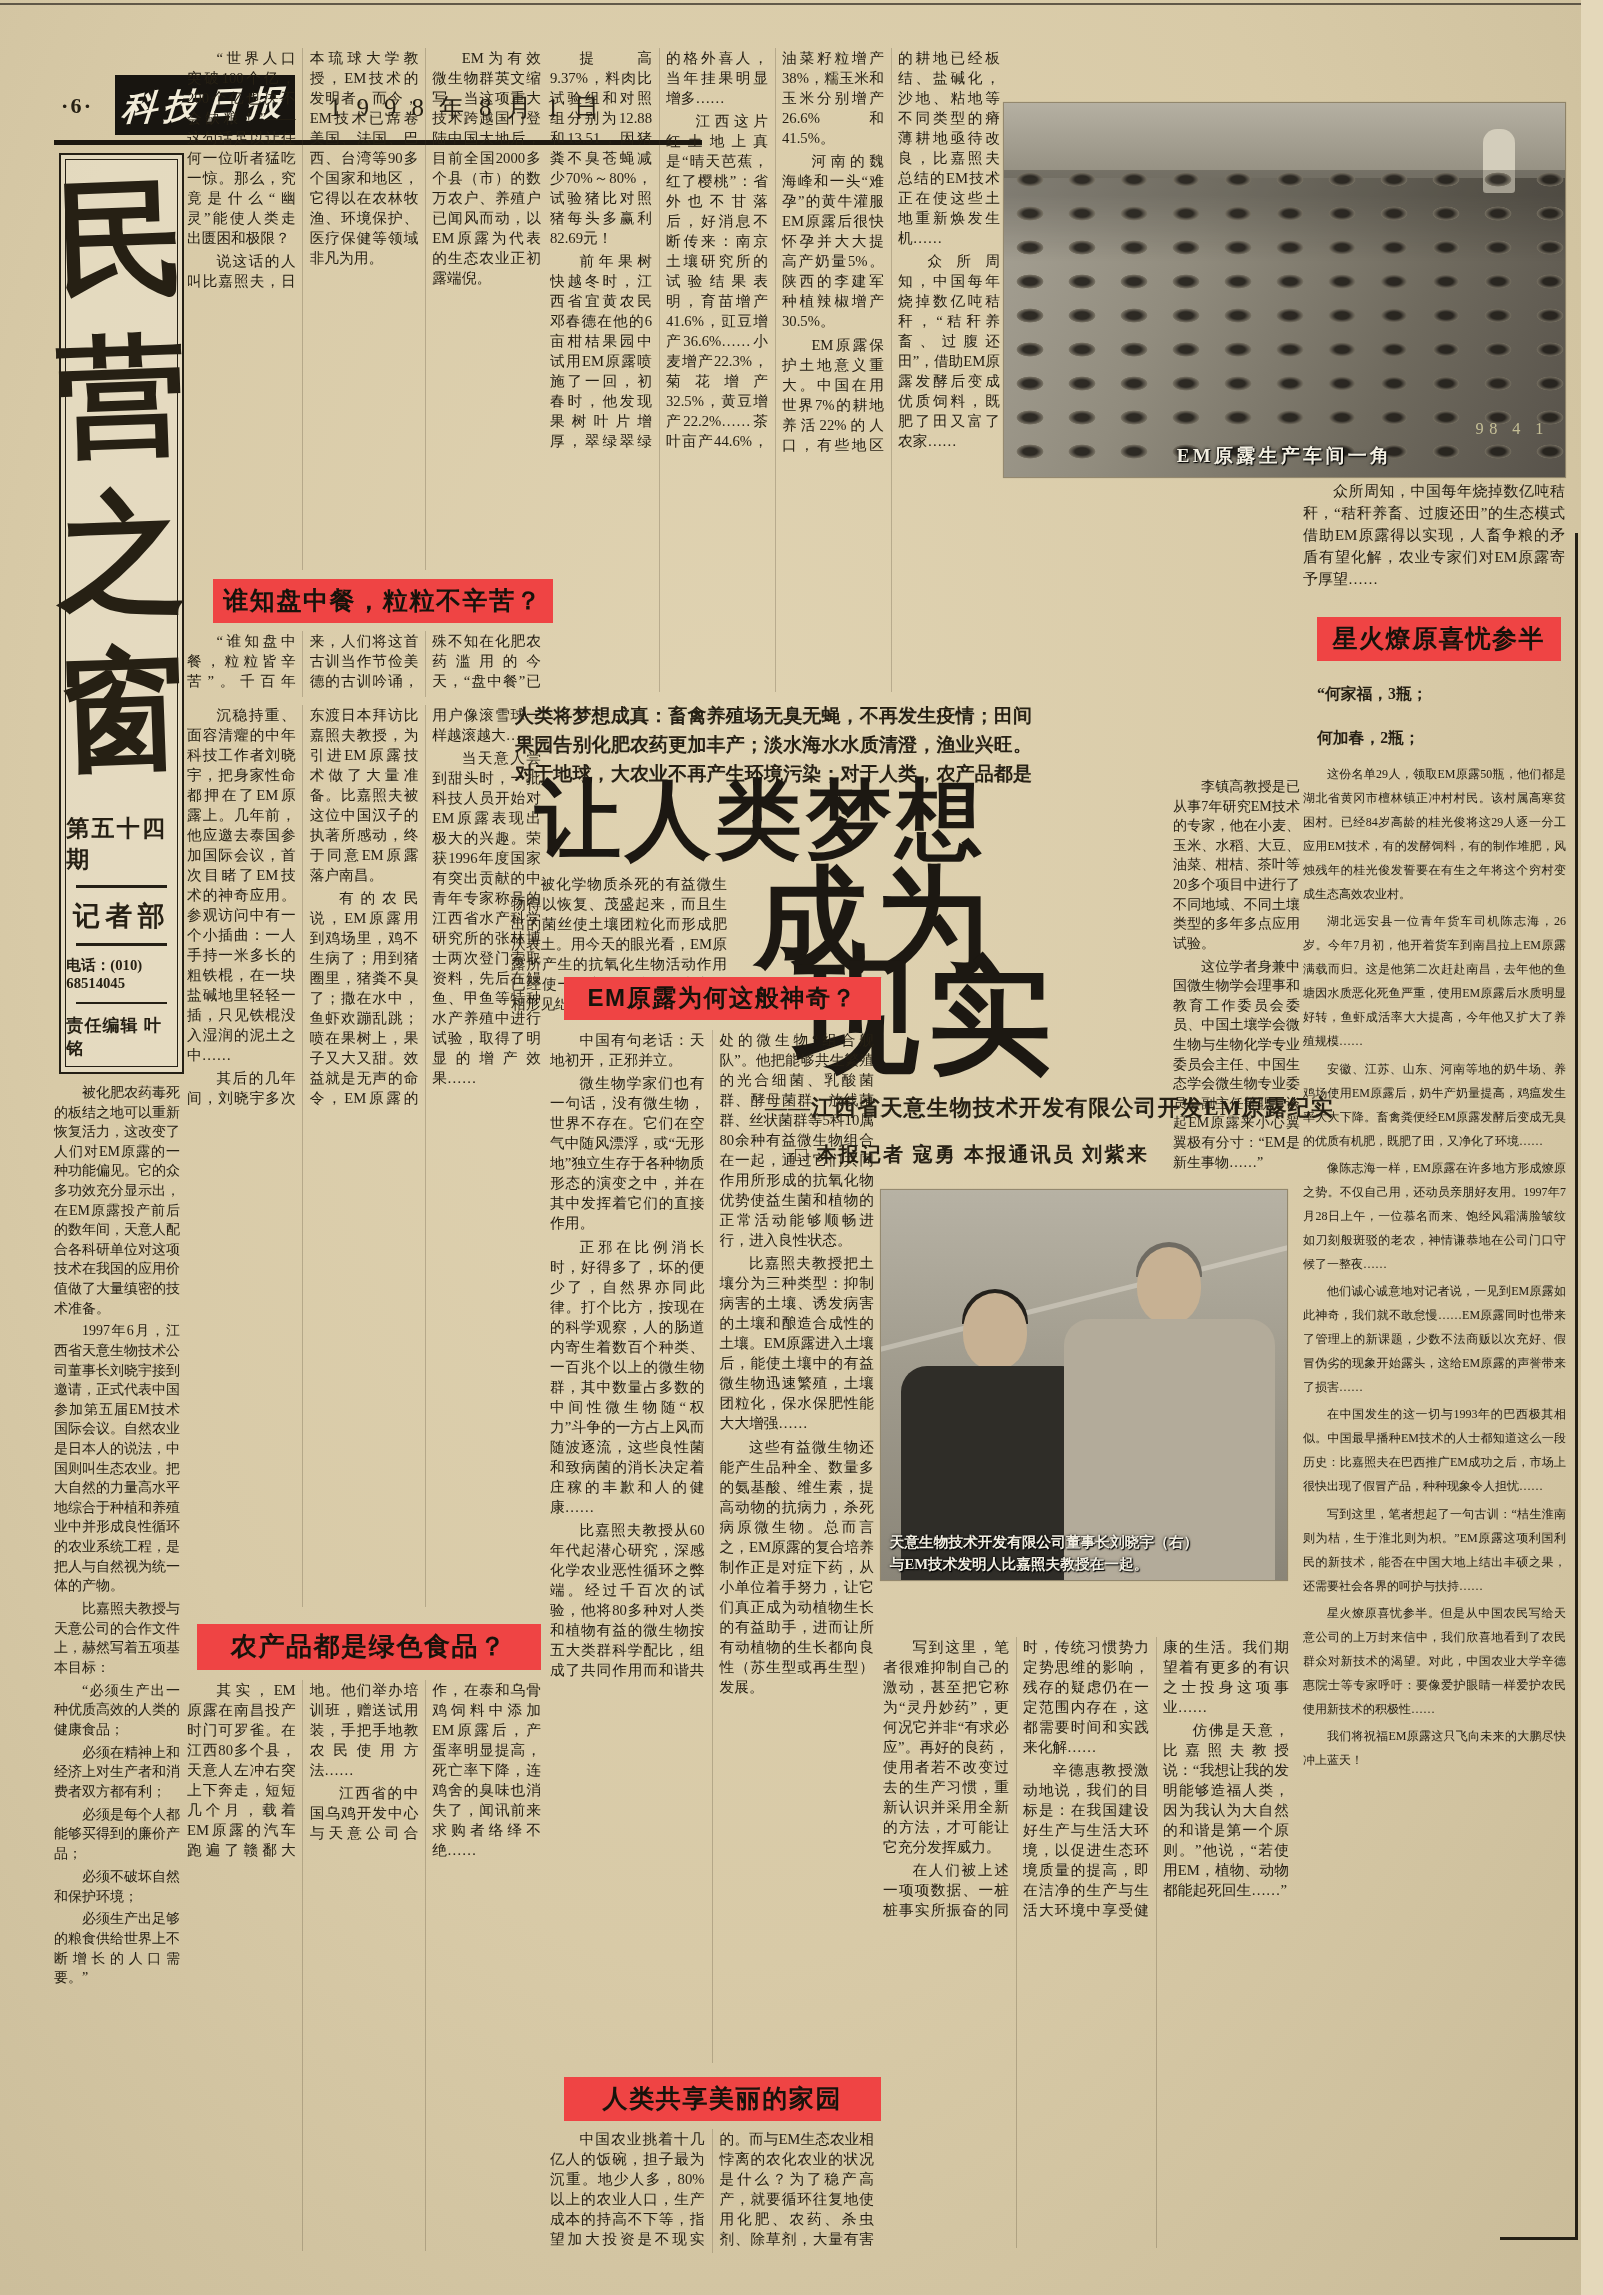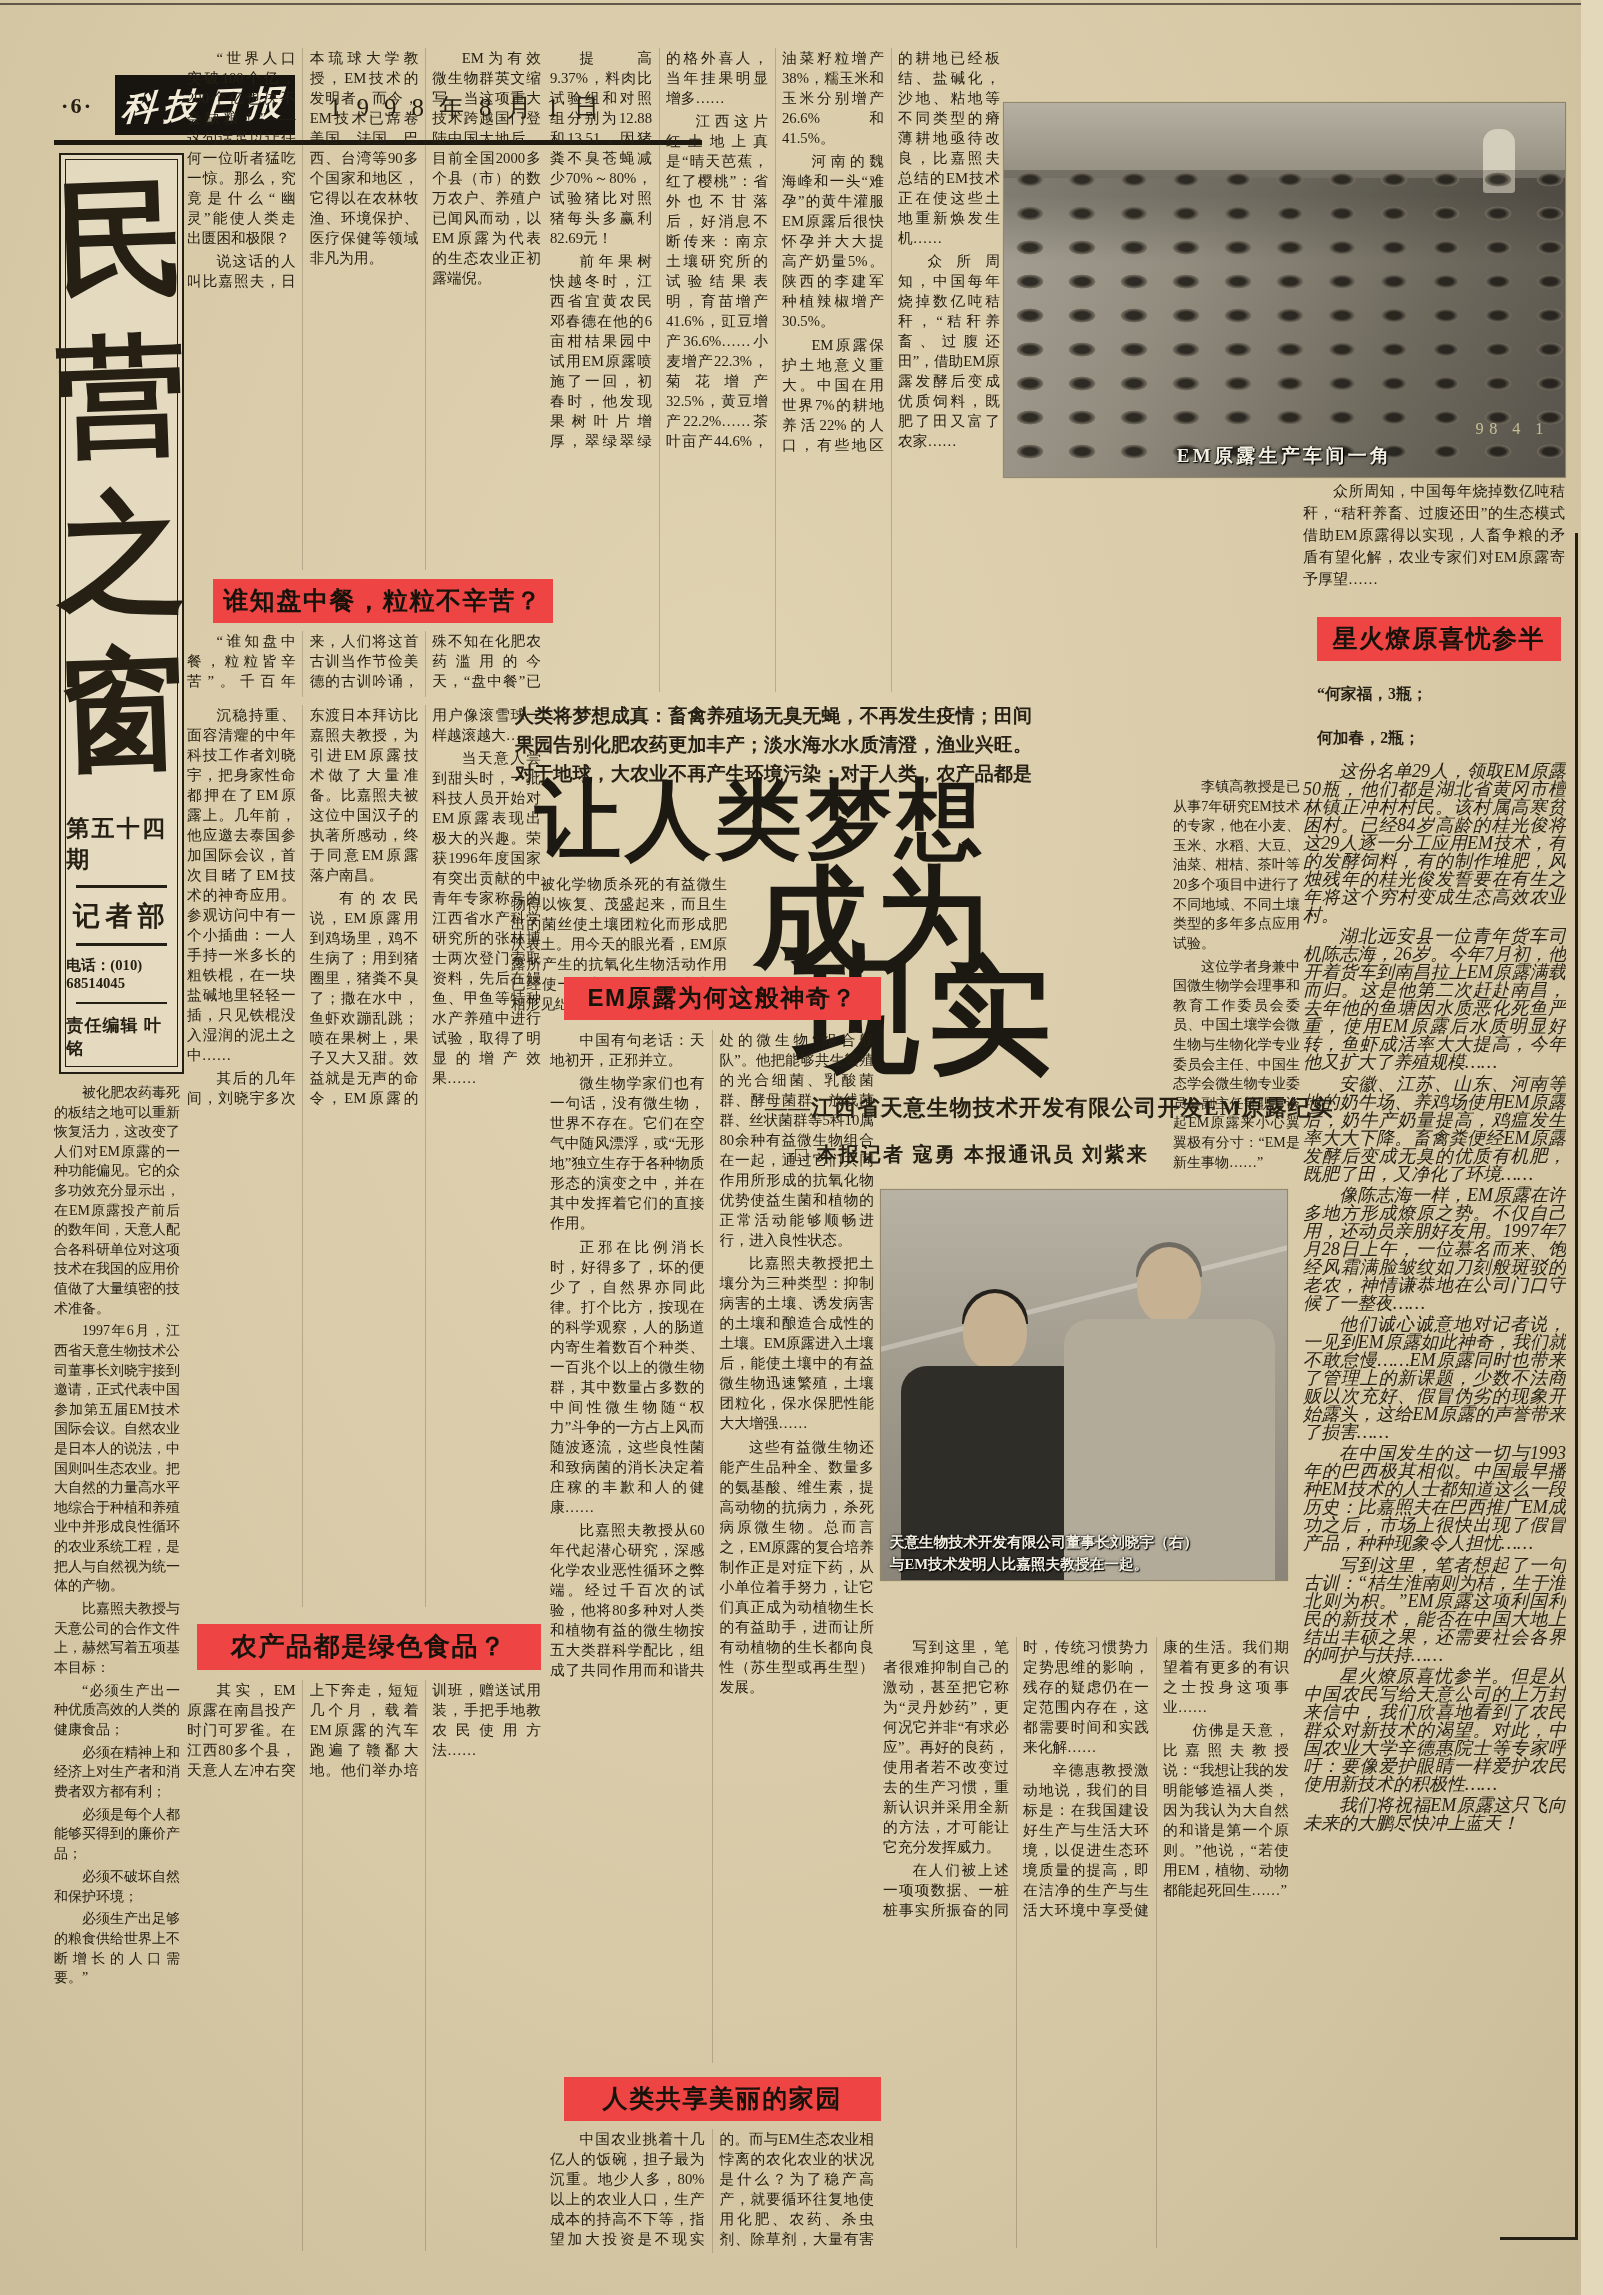--- a/index.html
+++ b/index.html
@@ -127,21 +127,21 @@
 
 <div class="abs txt" style="left:1303px;top:480px;width:262px;height:132px;font-size:15px;line-height:22px;">
     <p>众所周知，中国每年烧掉数亿吨秸秆，“秸秆养畜、过腹还田”的生态模式借助EM原露得以实现，人畜争粮的矛盾有望化解，农业专家们对EM原露寄予厚望……</p>
   </div>
 <div class="abs shead" style="left:1317px;top:617px;width:235px;font-size:25px;">星火燎原喜忧参半</div>
 <div class="abs txt poem" style="left:1317px;top:664px;width:248px;height:91px;font-size:15.8px;line-height:28px;">
     <p>“何家福，3瓶；</p>
     <p>何加春，2瓶；</p>
     <p>陈重高，3瓶……”</p>
   </div>
-<div class="abs txt" style="left:1303px;top:762px;width:263px;height:1486px;font-size:18px;line-height:18px;font-style:italic;">
+<div class="abs txt" style="left:1303px;top:762px;width:263px;height:1486px;font-size:12px;line-height:24px;">
     <p>这份名单29人，领取EM原露50瓶，他们都是湖北省黄冈市檀林镇正冲村村民。该村属高寒贫困村。已经84岁高龄的桂光俊将这29人逐一分工应用EM技术，有的发酵饲料，有的制作堆肥，风烛残年的桂光俊发誓要在有生之年将这个穷村变成生态高效农业村。</p>
     <p>湖北远安县一位青年货车司机陈志海，26岁。今年7月初，他开着货车到南昌拉上EM原露满载而归。这是他第二次赶赴南昌，去年他的鱼塘因水质恶化死鱼严重，使用EM原露后水质明显好转，鱼虾成活率大大提高，今年他又扩大了养殖规模……</p>
     <p>安徽、江苏、山东、河南等地的奶牛场、养鸡场使用EM原露后，奶牛产奶量提高，鸡瘟发生率大大下降。畜禽粪便经EM原露发酵后变成无臭的优质有机肥，既肥了田，又净化了环境……</p>
     <p>像陈志海一样，EM原露在许多地方形成燎原之势。不仅自己用，还动员亲朋好友用。1997年7月28日上午，一位慕名而来、饱经风霜满脸皱纹如刀刻般斑驳的老农，神情谦恭地在公司门口守候了一整夜……</p>
     <p>他们诚心诚意地对记者说，一见到EM原露如此神奇，我们就不敢怠慢……EM原露同时也带来了管理上的新课题，少数不法商贩以次充好、假冒伪劣的现象开始露头，这给EM原露的声誉带来了损害……</p>
     <p>在中国发生的这一切与1993年的巴西极其相似。中国最早播种EM技术的人士都知道这么一段历史：比嘉照夫在巴西推广EM成功之后，市场上很快出现了假冒产品，种种现象令人担忧……</p>
     <p>写到这里，笔者想起了一句古训：“桔生淮南则为桔，生于淮北则为枳。”EM原露这项利国利民的新技术，能否在中国大地上结出丰硕之果，还需要社会各界的呵护与扶持……</p>
     <p>星火燎原喜忧参半。但是从中国农民写给天意公司的上万封来信中，我们欣喜地看到了农民群众对新技术的渴望。对此，中国农业大学辛德惠院士等专家呼吁：要像爱护眼睛一样爱护农民使用新技术的积极性……</p>
     <p>我们将祝福EM原露这只飞向未来的大鹏尽快冲上蓝天！</p>
   </div>
@@ -163,20 +163,21 @@
 
 <div class="abs txt cols3" style="left:187px;top:705px;width:354px;height:902px;">
     <p>沉稳持重、面容清癯的中年科技工作者刘晓宇，把身家性命都押在了EM原露上。几年前，他应邀去泰国参加国际会议，首次目睹了EM技术的神奇应用。参观访问中有一个小插曲：一人手持一米多长的粗铁棍，在一块盐碱地里轻轻一插，只见铁棍没入湿润的泥土之中……</p>
     <p>其后的几年间，刘晓宇多次东渡日本拜访比嘉照夫教授，为引进EM原露技术做了大量准备。比嘉照夫被这位中国汉子的执著所感动，终于同意EM原露落户南昌。</p>
     <p>有的农民说，EM原露用到鸡场里，鸡不生病了；用到猪圈里，猪粪不臭了；撒在水中，鱼虾欢蹦乱跳；喷在果树上，果子又大又甜。效益就是无声的命令，EM原露的用户像滚雪球一样越滚越大……</p>
     <p>当天意人尝到甜头时，一批科技人员开始对EM原露表现出极大的兴趣。荣获1996年度国家有突出贡献的中青年专家称号的江西省水产科学研究所的张林博士两次登门索取资料，先后在鳗鱼、甲鱼等特种水产养殖中进行试验，取得了明显的增产效果……</p>
   </div>
 <div class="abs shead" style="left:197px;top:1624px;width:335px;font-size:26px;">农产品都是绿色食品？</div>
 <div class="abs txt cols3" style="left:187px;top:1680px;width:354px;height:571px;">
     <p>其实，EM原露在南昌投产时门可罗雀。在江西80多个县，天意人左冲右突上下奔走，短短几个月，载着EM原露的汽车跑遍了赣鄱大地。他们举办培训班，赠送试用装，手把手地教农民使用方法……</p>
+    <p>江西省的中国乌鸡开发中心与天意公司合作，在泰和乌骨鸡饲料中添加EM原露后，产蛋率明显提高，死亡率下降，连鸡舍的臭味也消失了，闻讯前来求购者络绎不绝……</p>
   </div>
 
 <div class="abs shead" style="left:564px;top:977px;width:308px;font-size:24px;">EM原露为何这般神奇？</div>
 <div class="abs txt cols2" style="left:550px;top:1030px;width:324px;height:1033px;">
     <p>中国有句老话：天地初开，正邪并立。</p>
     <p>微生物学家们也有一句话，没有微生物，世界不存在。它们在空气中随风漂浮，或“无形地”独立生存于各种物质形态的演变之中，并在其中发挥着它们的直接作用。</p>
     <p>正邪在比例消长时，好得多了，坏的便少了，自然界亦同此律。打个比方，按现在的科学观察，人的肠道内寄生着数百个种类、一百兆个以上的微生物群，其中数量占多数的中间性微生物随“权力”斗争的一方占上风而随波逐流，这些良性菌和致病菌的消长决定着庄稼的丰歉和人的健康……</p>
     <p>比嘉照夫教授从60年代起潜心研究，深感化学农业恶性循环之弊端。经过千百次的试验，他将80多种对人类和植物有益的微生物按五大类群科学配比，组成了共同作用而和谐共处的微生物“组合舰队”。他把能够共生繁殖的光合细菌、乳酸菌群、酵母菌群、放线菌群、丝状菌群等5科10属80余种有益微生物组合在一起，通过它们共同作用所形成的抗氧化物优势使益生菌和植物的正常活动能够顺畅进行，进入良性状态。</p>
     <p>比嘉照夫教授把土壤分为三种类型：抑制病害的土壤、诱发病害的土壤和酿造合成性的土壤。EM原露进入土壤后，能使土壤中的有益微生物迅速繁殖，土壤团粒化，保水保肥性能大大增强……</p>
     <p>这些有益微生物还能产生品种全、数量多的氨基酸、维生素，提高动物的抗病力，杀死病原微生物。总而言之，EM原露的复合培养制作正是对症下药，从小单位着手努力，让它们真正成为动植物生长的有益助手，进而让所有动植物的生长都向良性（苏生型或再生型）发展。</p>

